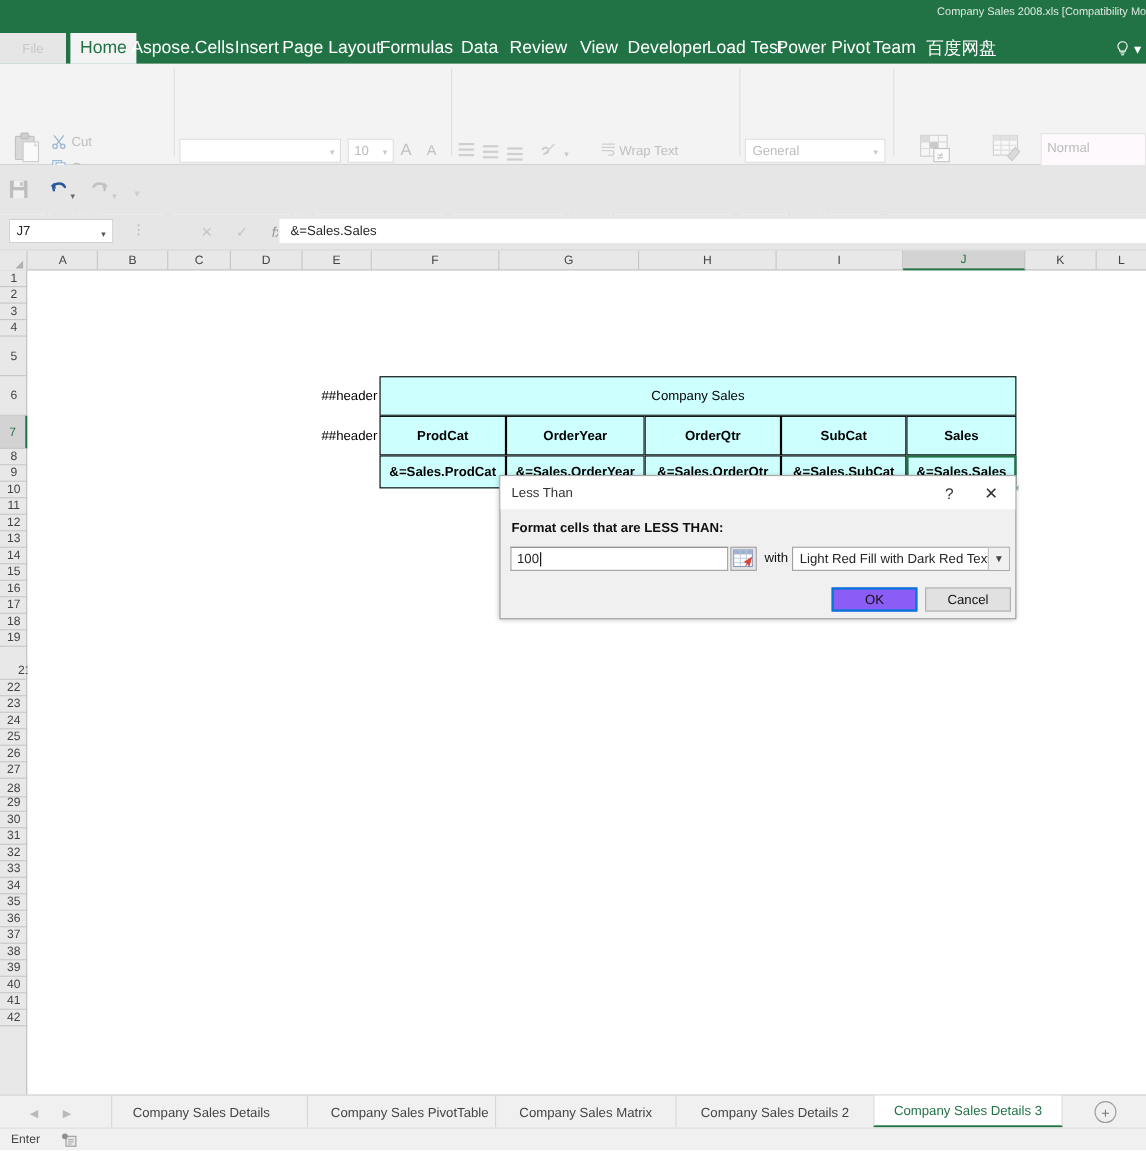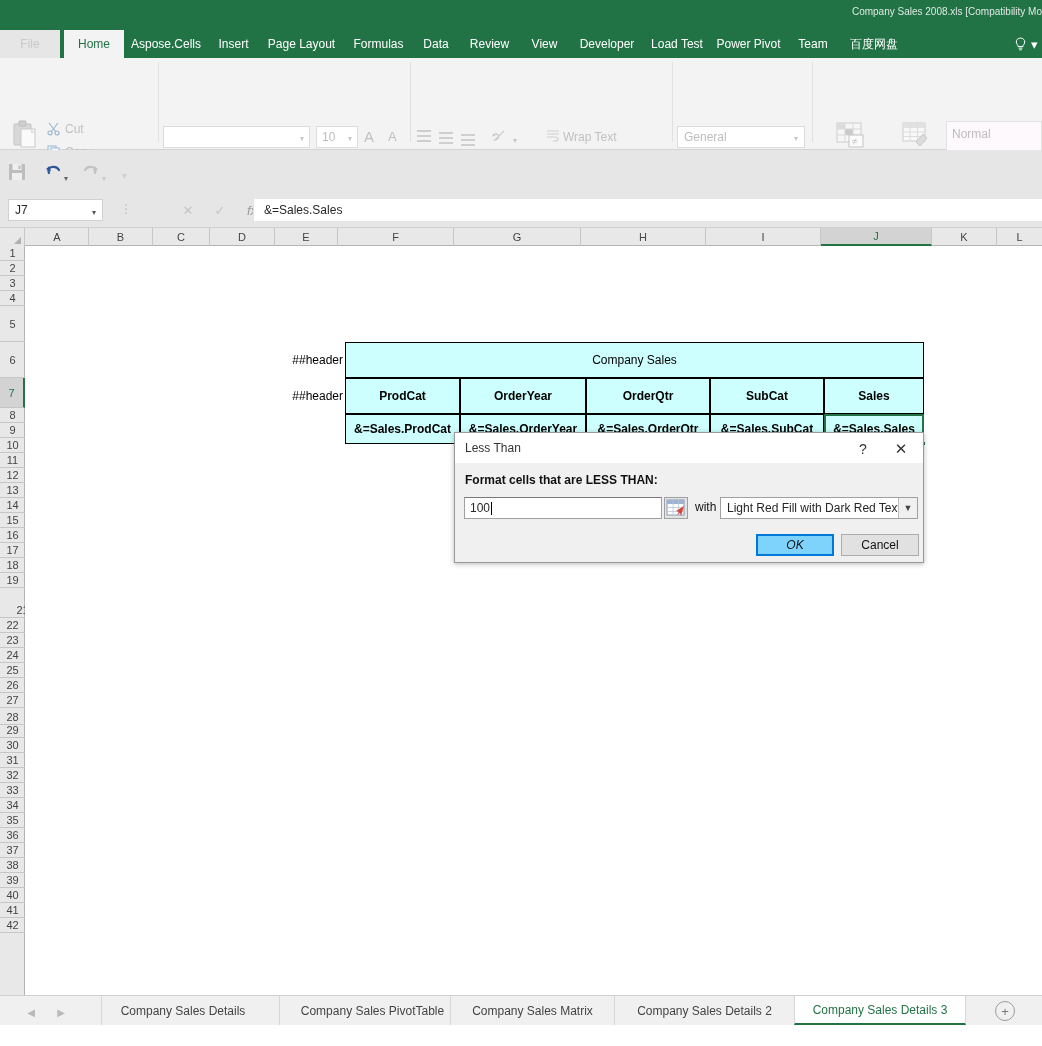--- a/index.html
+++ b/index.html
@@ -30,21 +30,21 @@
   }
   .tabstrip .file-btn {
     position:absolute; left:0; top:0; width:60px; height:28px;
     background:#e6e6e6; color:#c8c8c8;
     display:flex; align-items:center; justify-content:center;
     font-size:12px;
   }
   .tab {
     position:absolute; top:0; height:28px;
     display:flex; align-items:center; justify-content:center;
-    color:#ffffff; font-size:12px; white-space:nowrap; padding:0 0;
+    color:#ffffff; font-size:16px; white-space:nowrap; padding:0 0;
   }
   .tab.active { background:#f3f3f3; color:#217346; }
   .tab-bulb {
     position:absolute; top:0; height:28px; display:flex; align-items:center;
     color:#ffffff; font-size:13px;
   }
 
   
   .ribbon {
     position:absolute; left:0; top:58px; width:1042px; height:92px;
@@ -187,21 +187,21 @@
     background:#f0f0f0; border-left:1px solid #c0c0c0;
     display:flex; align-items:center; justify-content:center;
     font-size:9px; color:#444;
   }
   .dlg-btn {
     position:absolute; top:101px; width:78px; height:22px;
     background:#e1e1e1; border:1px solid #adadad;
     display:flex; align-items:center; justify-content:center;
     font-size:12px; color:#111;
   }
-  .dlg-btn.primary { border:2px solid #0078d7; background:#7dd3fc;font-style:italic; }
+  .dlg-btn.primary { border:2px solid #0078d7; background:#8b5cf6; }
 
   
   .tabbar {
     position:absolute; left:0; top:995px; width:1042px; height:30px;
     background:#f0f0f0; border-top:1px solid #d0d0d0;
   }
   .navarrow {
     position:absolute; top:8px; width:18px; height:16px;
     display:flex; align-items:center; justify-content:center;
     font-size:10px; color:#b9b9b9;
@@ -667,14 +667,24 @@
         <div class="stab" style="left: 614px; width: 180px;">
           <span>Company Sales Details 2</span>
         </div>
         <div class="stab active" style="left: 794px; width: 172px;">
           <span>Company Sales Details 3</span>
         </div>
       </div>
     <div class="addsheet" style="left:995px;">+</div>
   </div>
 
+  <div class="statusbar">
+    <div class="mode">Enter</div>
+    <span style="position:absolute; left:56px; top:4px;">
+      <svg width="14" height="13" viewBox="0 0 14 13">
+          <rect x="4" y="3" width="9" height="9" fill="#e6e6e6" stroke="#9c9c9c"></rect>
+          <path d="M6 6 H11 M6 8 H11 M6 10 H9" stroke="#9c9c9c" stroke-width="0.8"></path>
+          <circle cx="3" cy="3" r="2.6" fill="#8f8f8f"></circle>
+        </svg>
+    </span>
+  </div>
 
 </div>
 
 </body></html>

